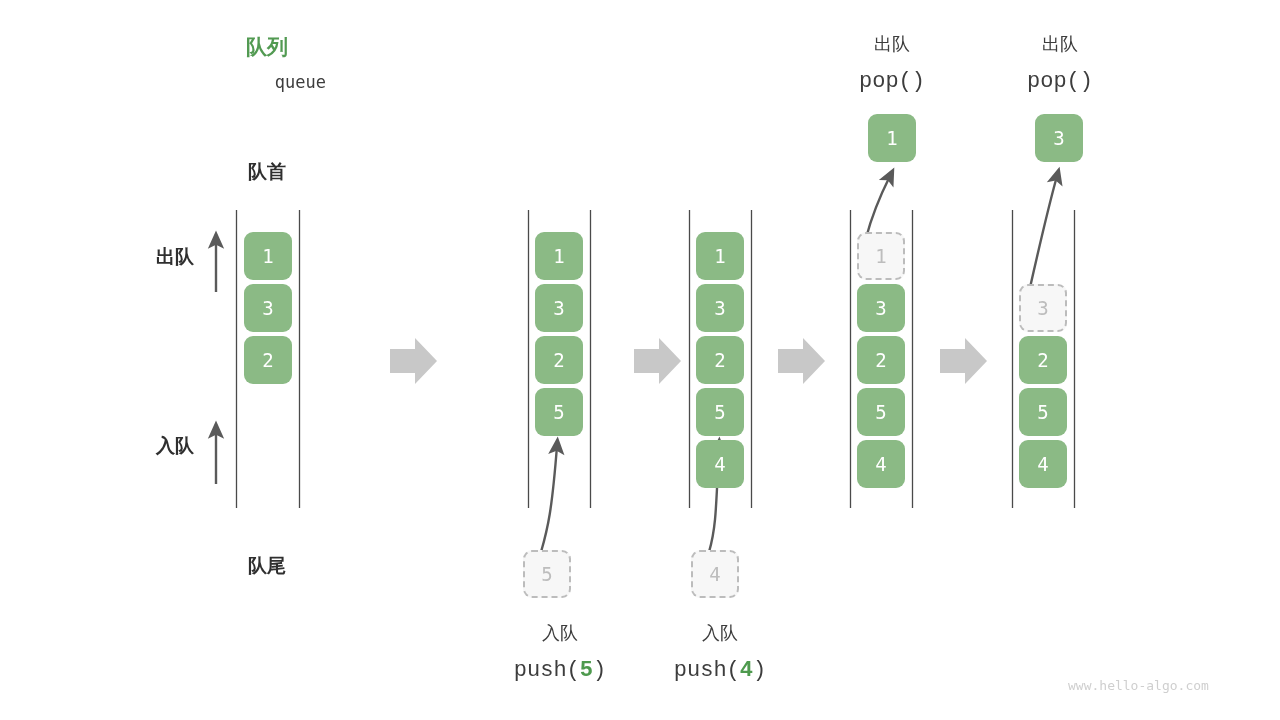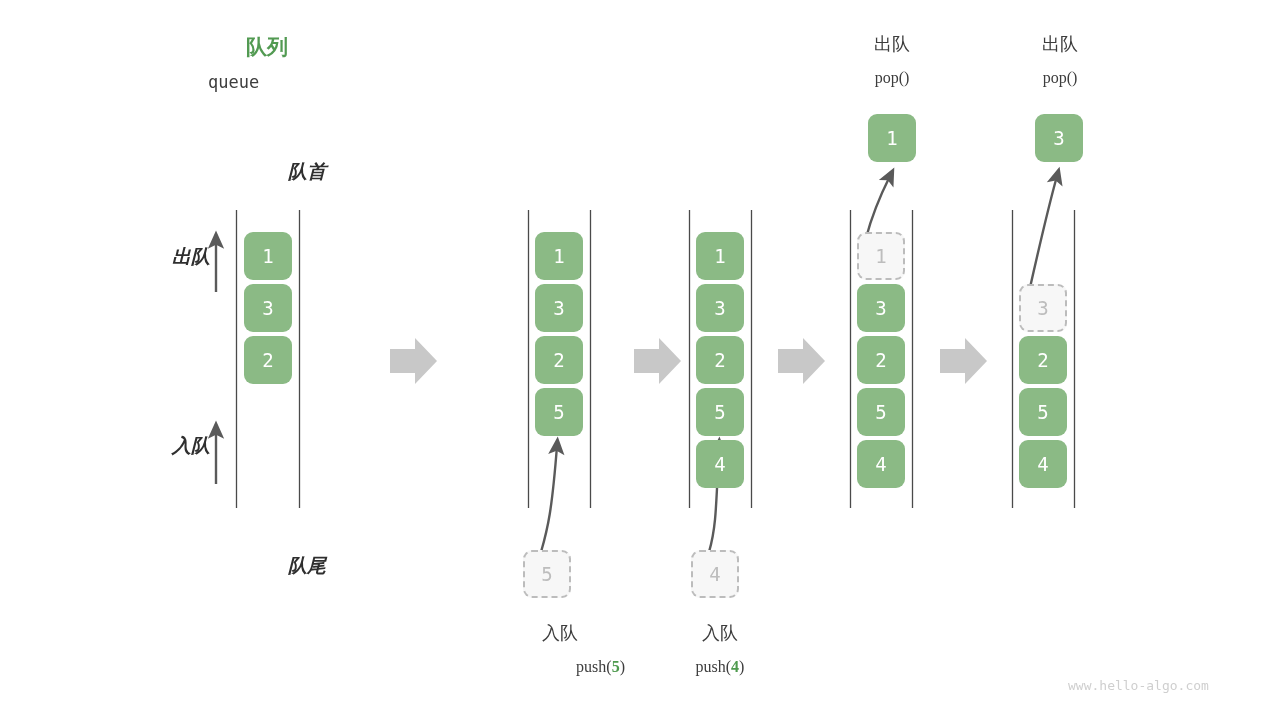--- a/index.html
+++ b/index.html
@@ -12,31 +12,31 @@
   #stage{position:relative;width:1016px;height:720px;}
 
   
   .lbl{position:absolute;white-space:nowrap;line-height:1.25;}
   .title-cn{
     font-size:21px;font-weight:bold;color:#529a52;
     text-align:center;
   }
   .title-en{
     font-family:"DejaVu Sans Mono","Liberation Mono",monospace;
-    font-size:17px;color:#3d3d3d;text-align:left;
+    font-size:17px;color:#3d3d3d;text-align:right;
   }
   .side-cn{
-    font-size:19px;font-weight:bold;color:#2f2f2f;text-align:right;font-style:italic;
+    font-size:19px;font-weight:bold;color:#2f2f2f;text-align:center;
   }
   .op-cn{
     font-size:18px;color:#3d3d3d;text-align:center;
   }
   .op-code{
-    font-family:Liberation Serif, serif;
-    font-size:16px;color:#3d3d3d;text-align:center;
+    font-family:Liberation Mono, monospace;
+    font-size:22px;color:#3d3d3d;text-align:center;
   }
   .op-code .num{color:#4e9a4e;font-weight:bold;}
   .watermark{
     font-family:"DejaVu Sans Mono","Liberation Mono",monospace;
     font-size:13px;color:#cfcfcf;
   }
 
   
   .cell{
     position:absolute;width:48px;height:48px;border-radius:9px;
@@ -124,21 +124,21 @@
   <div class="cell" style="left:244px;top:284px;">3</div>
   <div class="cell" style="left:244px;top:336px;">2</div>
 
   <div class="cell" style="left:535px;top:232px;">1</div>
   <div class="cell" style="left:535px;top:284px;">3</div>
   <div class="cell" style="left:535px;top:336px;">2</div>
   <div class="cell" style="left:535px;top:388px;">5</div>
   <div class="cell ghost" style="left:523px;top:550px;">5</div>
 
   <div class="lbl op-cn" style="left:495px;top:622px;width:130px;">入队</div>
-  <div class="lbl op-code" style="left:495px;top:657px;width:130px;text-align:right;">
+  <div class="lbl op-code" style="left:495px;top:657px;width:130px;">
     <span>push(</span><span class="num">5</span><span>)</span>
   </div>
 
   <div class="cell" style="left:696px;top:232px;">1</div>
   <div class="cell" style="left:696px;top:284px;">3</div>
   <div class="cell" style="left:696px;top:336px;">2</div>
   <div class="cell" style="left:696px;top:388px;">5</div>
   <div class="cell" style="left:696px;top:440px;">4</div>
   <div class="cell ghost" style="left:691px;top:550px;">4</div>
 

